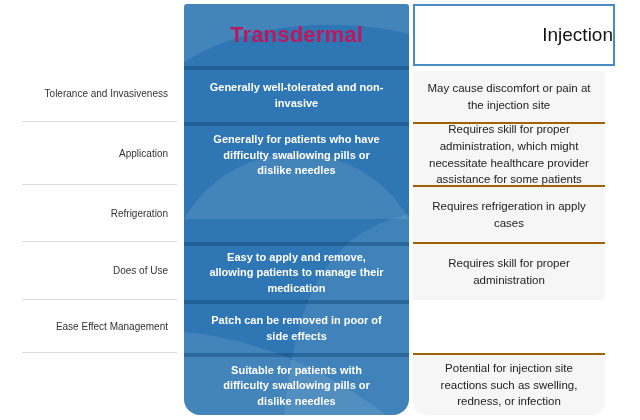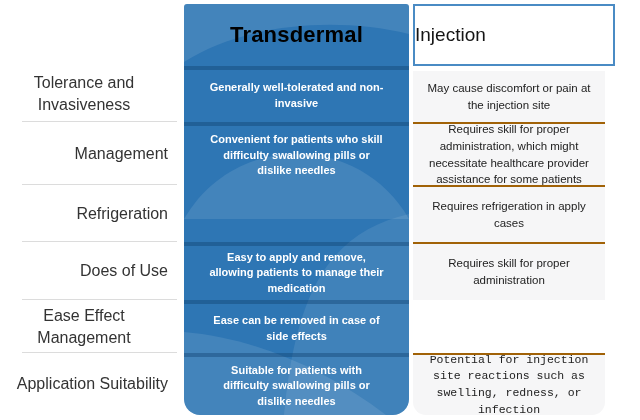--- a/index.html
+++ b/index.html
@@ -22,56 +22,56 @@
     background:#2e76b4;
     border-radius:3px 3px 16px 16px;
     overflow:hidden;
     position:relative;
   }
   .trans-bg svg{position:absolute;inset:0;width:100%;height:100%;}
   .trans-header{
     grid-column:2/3; grid-row:1/2;
     z-index:2; position:relative;
     display:flex;align-items:center;justify-content:center;
-    color:#000000;font-size:22px;font-weight:700;letter-spacing:.2px;
+    color:#be185d;font-size:22px;font-weight:700;letter-spacing:.2px;
   }
   .tcell{
     grid-column:2/3; z-index:2; position:relative;
     display:flex;align-items:center;justify-content:center;
     text-align:center;
     color:#ffffff;font-size:11px;font-weight:700;line-height:1.42;
     padding:0 25px;
     border-top:4px solid rgba(13,60,104,0.38);
   }
   
   .inj-header{
     grid-column:4/5; grid-row:1/2;
     width:202px; box-sizing:border-box;
     background:#ffffff;
     border:2px solid #4a8bc4;
-    display:flex;align-items:center;justify-content:flex-start;
+    display:flex;align-items:center;justify-content:flex-end;
     color:#141414;font-size:19px;font-weight:500;
   }
   .icell{
     grid-column:4/5; z-index:1;
     background:#f6f6f7;
     display:flex;align-items:center;justify-content:flex-start;
     text-align:center;
     color:#222222;font-size:11.5px;font-weight:400;line-height:1.45;
     padding:0 13px;
   }
   .icell.first{margin-top:5px;}
   .icell.mid{border-top:2px solid #a16207;}
-  .icell.last{border-radius:0 0 13px 13px;font-family:Liberation Mono, monospace;}
+  .icell.last{border-radius:0 0 13px 13px;}
   
   .label{
     grid-column:1/2; position:relative;
     display:flex;align-items:center;justify-content:flex-end;
     text-align:center;
-    color:#333333;font-size:16px;line-height:1.35;
+    color:#333333;font-size:10px;line-height:1.35;
     padding-right:16px;
   }
   .label.sep::after{
     content:"";position:absolute;left:22px;right:7px;bottom:0;
     height:1px;background:#dcdcdc;
   }
   
   .r2{grid-row:2/3}.r3{grid-row:3/4}.r4{grid-row:4/5}
   .r5{grid-row:5/6}.r6{grid-row:6/7}.r7{grid-row:7/8}
 </style>
@@ -101,24 +101,24 @@
       <span>Tolerance and Invasiveness</span>
     </div>
     <div class="tcell r2">
       <span>Generally well-tolerated and non-invasive</span>
     </div>
     <div class="icell first r2">
       <span>May cause discomfort or pain at the injection site</span>
     </div>
 
     <div class="label sep r3">
-      <span>Management</span>
+      <span>Application</span>
     </div>
     <div class="tcell r3">
-      <span>Convenient for patients who skill difficulty swallowing pills or dislike needles</span>
+      <span>Generally for patients who have difficulty swallowing pills or dislike needles</span>
     </div>
     <div class="icell mid r3">
       <span>Requires skill for proper administration, which might necessitate healthcare provider assistance for some patients</span>
     </div>
 
     <div class="label sep r4">
       <span>Refrigeration</span>
     </div>
     <div class="icell mid r4">
       <span>Requires refrigeration in apply cases</span>
@@ -131,26 +131,23 @@
       <span>Easy to apply and remove, allowing patients to manage their medication</span>
     </div>
     <div class="icell mid r5">
       <span>Requires skill for proper administration</span>
     </div>
 
     <div class="label sep r6">
       <span>Ease Effect Management</span>
     </div>
     <div class="tcell r6">
-      <span>Ease can be removed in case of side effects</span>
+      <span>Patch can be removed in poor of side effects</span>
     </div>
 
-    <div class="label r7">
-      <span>Application Suitability</span>
-    </div>
     <div class="tcell r7">
       <span>Suitable for patients with difficulty swallowing pills or dislike needles</span>
     </div>
     <div class="icell mid last r7">
       <span>Potential for injection site reactions such as swelling, redness, or infection</span>
     </div>
 
   </div>
 </div>
 

